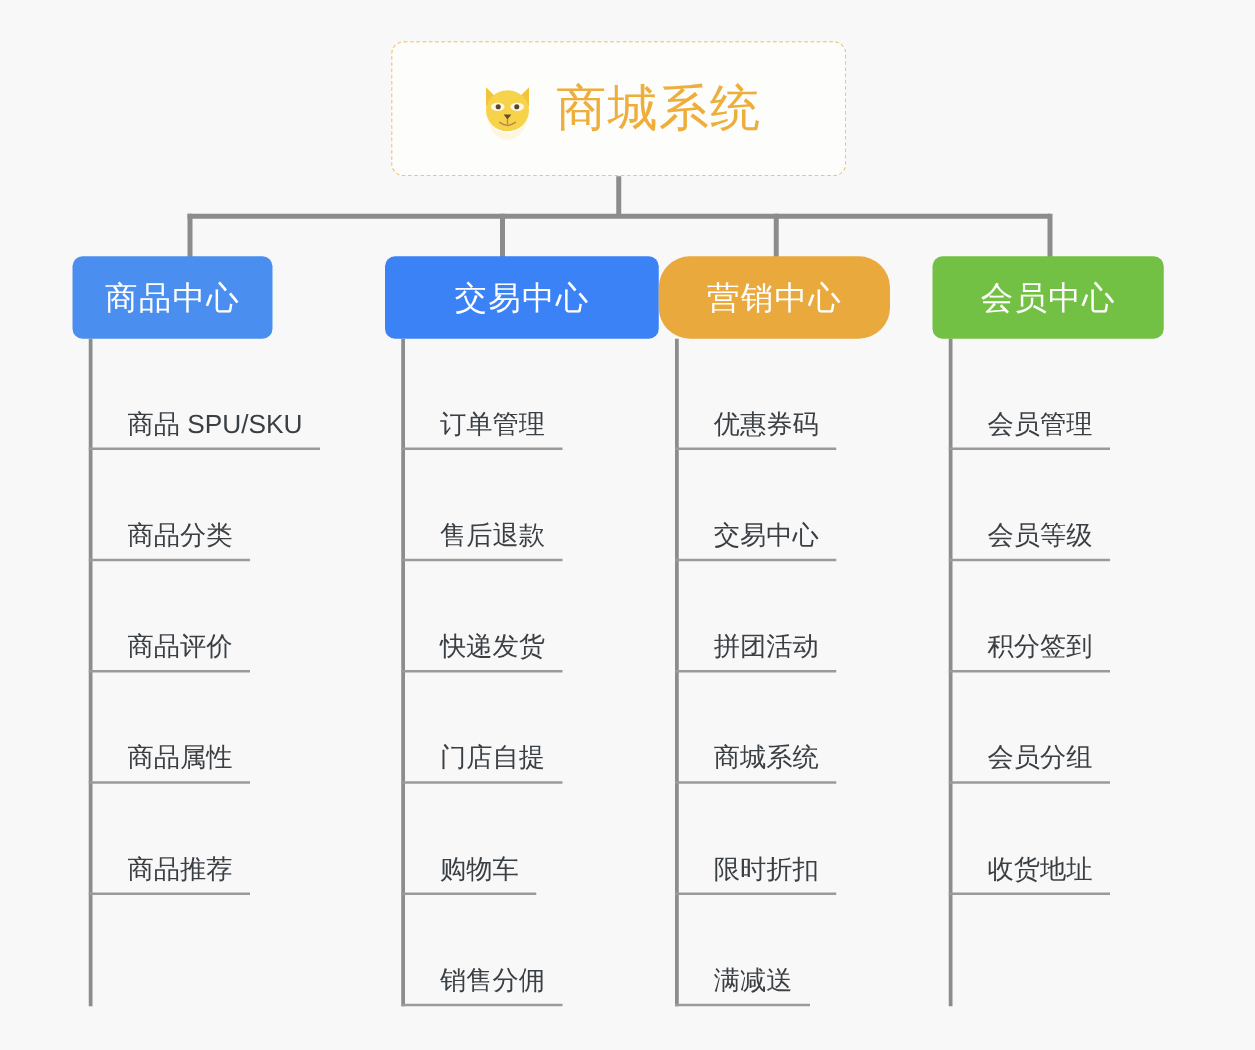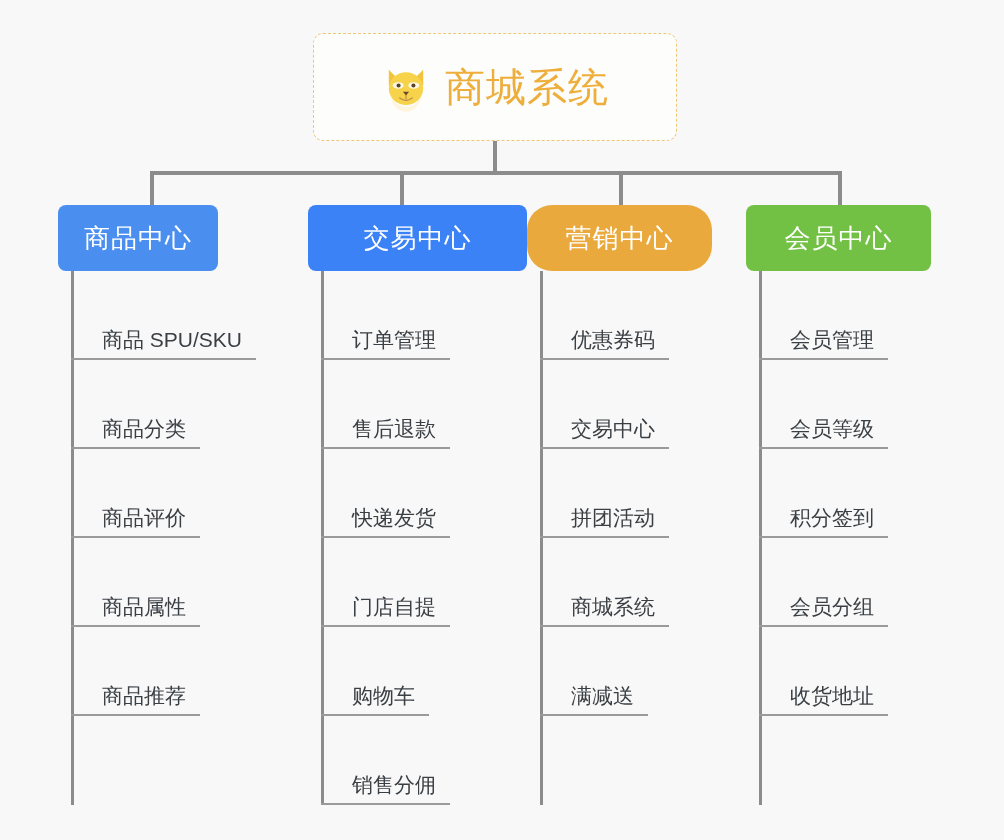--- a/index.html
+++ b/index.html
@@ -215,20 +215,23 @@
           <div class="leaf">
             <span class="leaf-label">交易中心</span>
           </div>
           <div class="leaf">
             <span class="leaf-label">拼团活动</span>
           </div>
           <div class="leaf">
             <span class="leaf-label">商城系统</span>
           </div>
           <div class="leaf">
+            <span class="leaf-label">限时折扣</span>
+          </div>
+          <div class="leaf">
             <span class="leaf-label">满减送</span>
           </div>
         </div>
       </div>
       <div class="column" style="left: 746px; width: 185px;">
         <div class="cat-box" style="background: rgb(115, 193, 68); width: 185px;">
           <span>会员中心</span>
         </div>
         <div class="leaf-wrap">
           <div class="spine" style="height: 534px;"></div>

